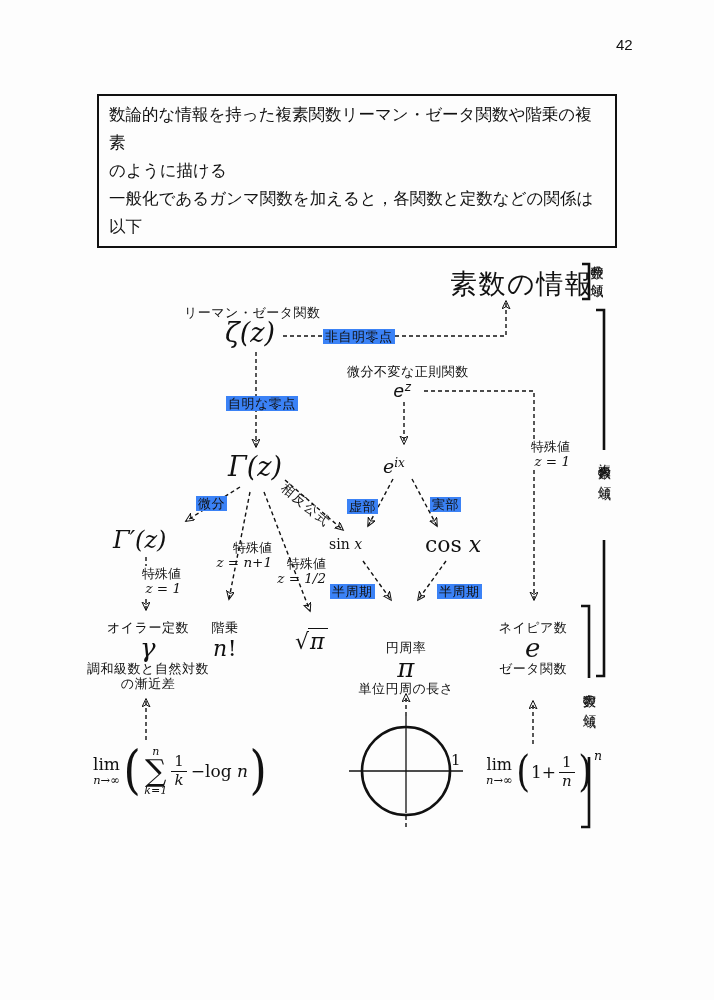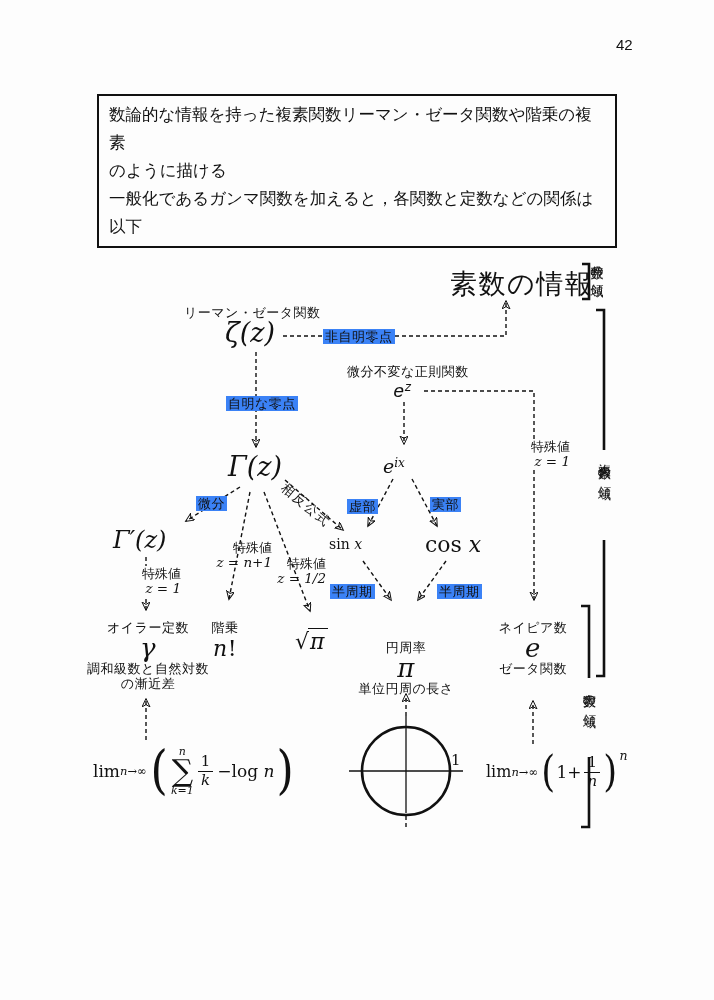--- a/index.html
+++ b/index.html
@@ -62,21 +62,21 @@
   #sqrt-pi { position:absolute; left:295px; top:630px; font-size:22px; line-height:24px; }
   #sqrt-pi .radicand { font-style:italic; border-top:1.6px solid #111; padding:0 3px 0 2px; margin-left:-1px; }
 
   
   .sup { font-size:12px; vertical-align:6px; letter-spacing:0; }
 
   
   .formula { position:absolute; display:flex; align-items:center; font-family:"DejaVu Serif", serif; color:#111; }
   #gamma-limit { left:93px; top:741px; height:60px; }
   #e-limit     { left:486px; top:746px; height:52px; }
-  .lim-block { display:flex; flex-direction:row; align-items:center; line-height:1; margin-right:2px; }
+  .lim-block { display:flex; flex-direction:column; align-items:center; line-height:1; margin-right:2px; }
   .lim-word { font-size:17px; }
   .lim-sub  { font-size:11.5px; font-style:italic; margin-top:2px; }
   .bigparen { font-weight:400; line-height:0.92; transform:scaleX(0.85); }
   #gamma-limit .bigparen { font-size:52px; }
   #e-limit .bigparen { font-size:42px; }
   .sum-block { display:flex; flex-direction:column; align-items:center; line-height:1; margin:0 2px; }
   .sum-sup { font-size:11px; font-style:italic; }
   .sum-sym { font-size:30px; line-height:28px; }
   .sum-sub { font-size:11px; font-style:italic; }
   .frac { display:inline-flex; flex-direction:column; align-items:center; line-height:1.05; margin:0 2px; font-size:15px; }

